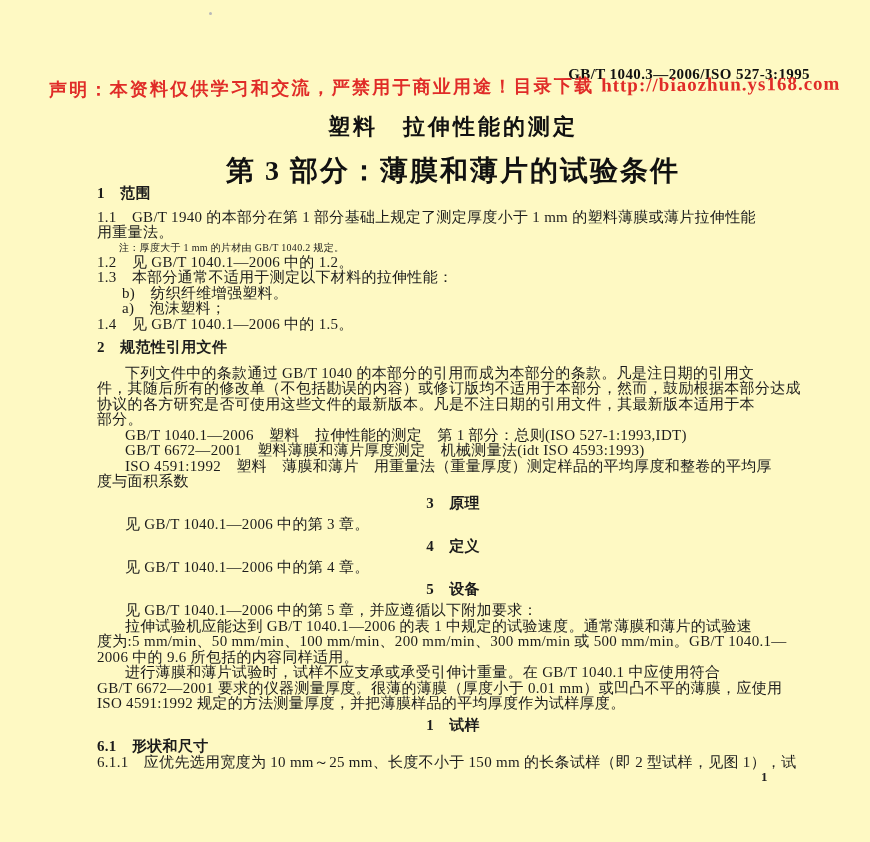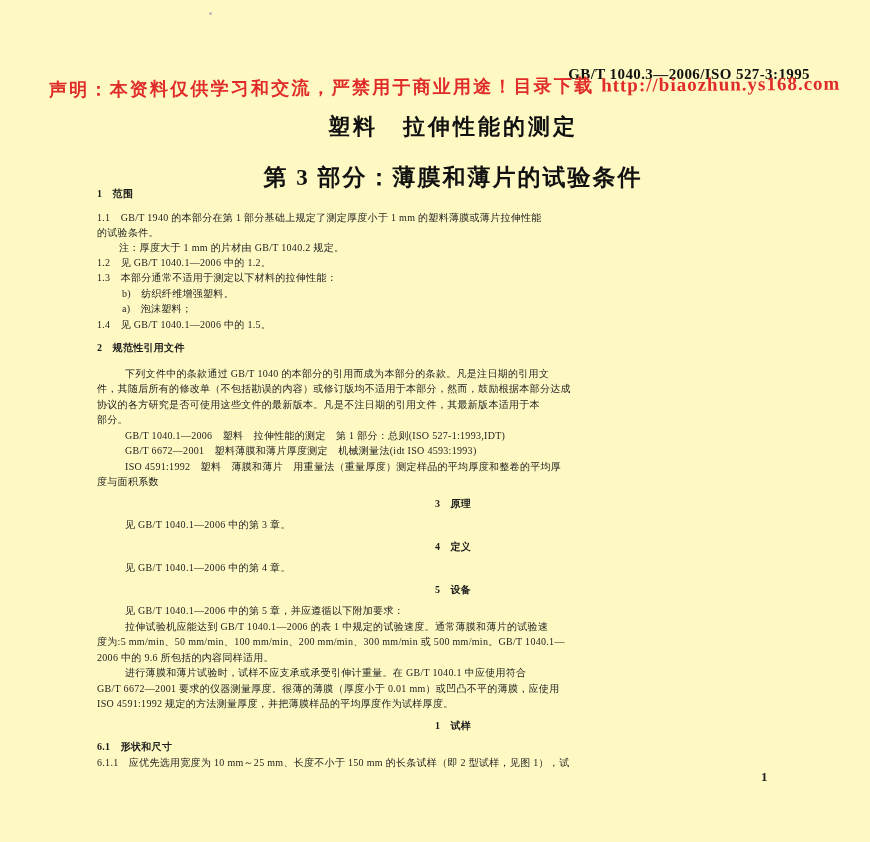--- a/index.html
+++ b/index.html
@@ -28,28 +28,28 @@
     position:absolute;top:66px;right:60px;
     font-size:15px;font-weight:700;letter-spacing:0.4px;
     color:#111;z-index:2;white-space:pre;
   }
   
   .doc-title{
     position:absolute;left:97px;top:112px;width:712px;
     text-align:center;color:#111;z-index:1;
   }
   .doc-title .t1{font-size:22px;font-weight:700;letter-spacing:3px;}
-  .doc-title .t2{font-size:23px;font-weight:700;letter-spacing:2px;margin-top:20px;}
+  .doc-title .t2{font-size:28px;font-weight:700;letter-spacing:2px;margin-top:10px;}
   
   .body-block{
     position:absolute;left:97px;top:182px;width:712px;
     z-index:1;
   }
   .line{
-    font-size:10px;line-height:15.5px;
+    font-size:15px;line-height:15.5px;
     letter-spacing:0.3px;white-space:pre;
     color:#1c1c1c;
   }
   .h{font-weight:700;}
   .g1{margin:4px 0 8px 0;}
   .g2{margin:8px 0 10px 0;}
   .g3{margin:6px 0 6px 0;text-align:center;}
   .ind{text-indent:28px;}
   .li{text-indent:25px;}
   .note{text-indent:22px;font-size:10px;line-height:14px;}
@@ -72,21 +72,21 @@
   </div>
 
   <div class="doc-title">
     <div class="t1">塑料　拉伸性能的测定</div>
     <div class="t2">第 3 部分：薄膜和薄片的试验条件</div>
   </div>
 
   <div class="body-block">
     <div class="line h g1">1　范围</div>
     <div class="line p">1.1　GB/T 1940 的本部分在第 1 部分基础上规定了测定厚度小于 1 mm 的塑料薄膜或薄片拉伸性能</div>
-    <div class="line p">的试验条件。</div>
+    <div class="line p">用重量法。</div>
     <div class="line note">注：厚度大于 1 mm 的片材由 GB/T 1040.2 规定。</div>
     <div class="line p">1.2　见 GB/T 1040.1—2006 中的 1.2。</div>
     <div class="line p">1.3　本部分通常不适用于测定以下材料的拉伸性能：</div>
     <div class="line li">b)　纺织纤维增强塑料。</div>
     <div class="line li">a)　泡沫塑料；</div>
     <div class="line p">1.4　见 GB/T 1040.1—2006 中的 1.5。</div>
     <div class="line h g2">2　规范性引用文件</div>
     <div class="line ind">下列文件中的条款通过 GB/T 1040 的本部分的引用而成为本部分的条款。凡是注日期的引用文</div>
     <div class="line p">件，其随后所有的修改单（不包括勘误的内容）或修订版均不适用于本部分，然而，鼓励根据本部分达成</div>
     <div class="line p">协议的各方研究是否可使用这些文件的最新版本。凡是不注日期的引用文件，其最新版本适用于本</div>

